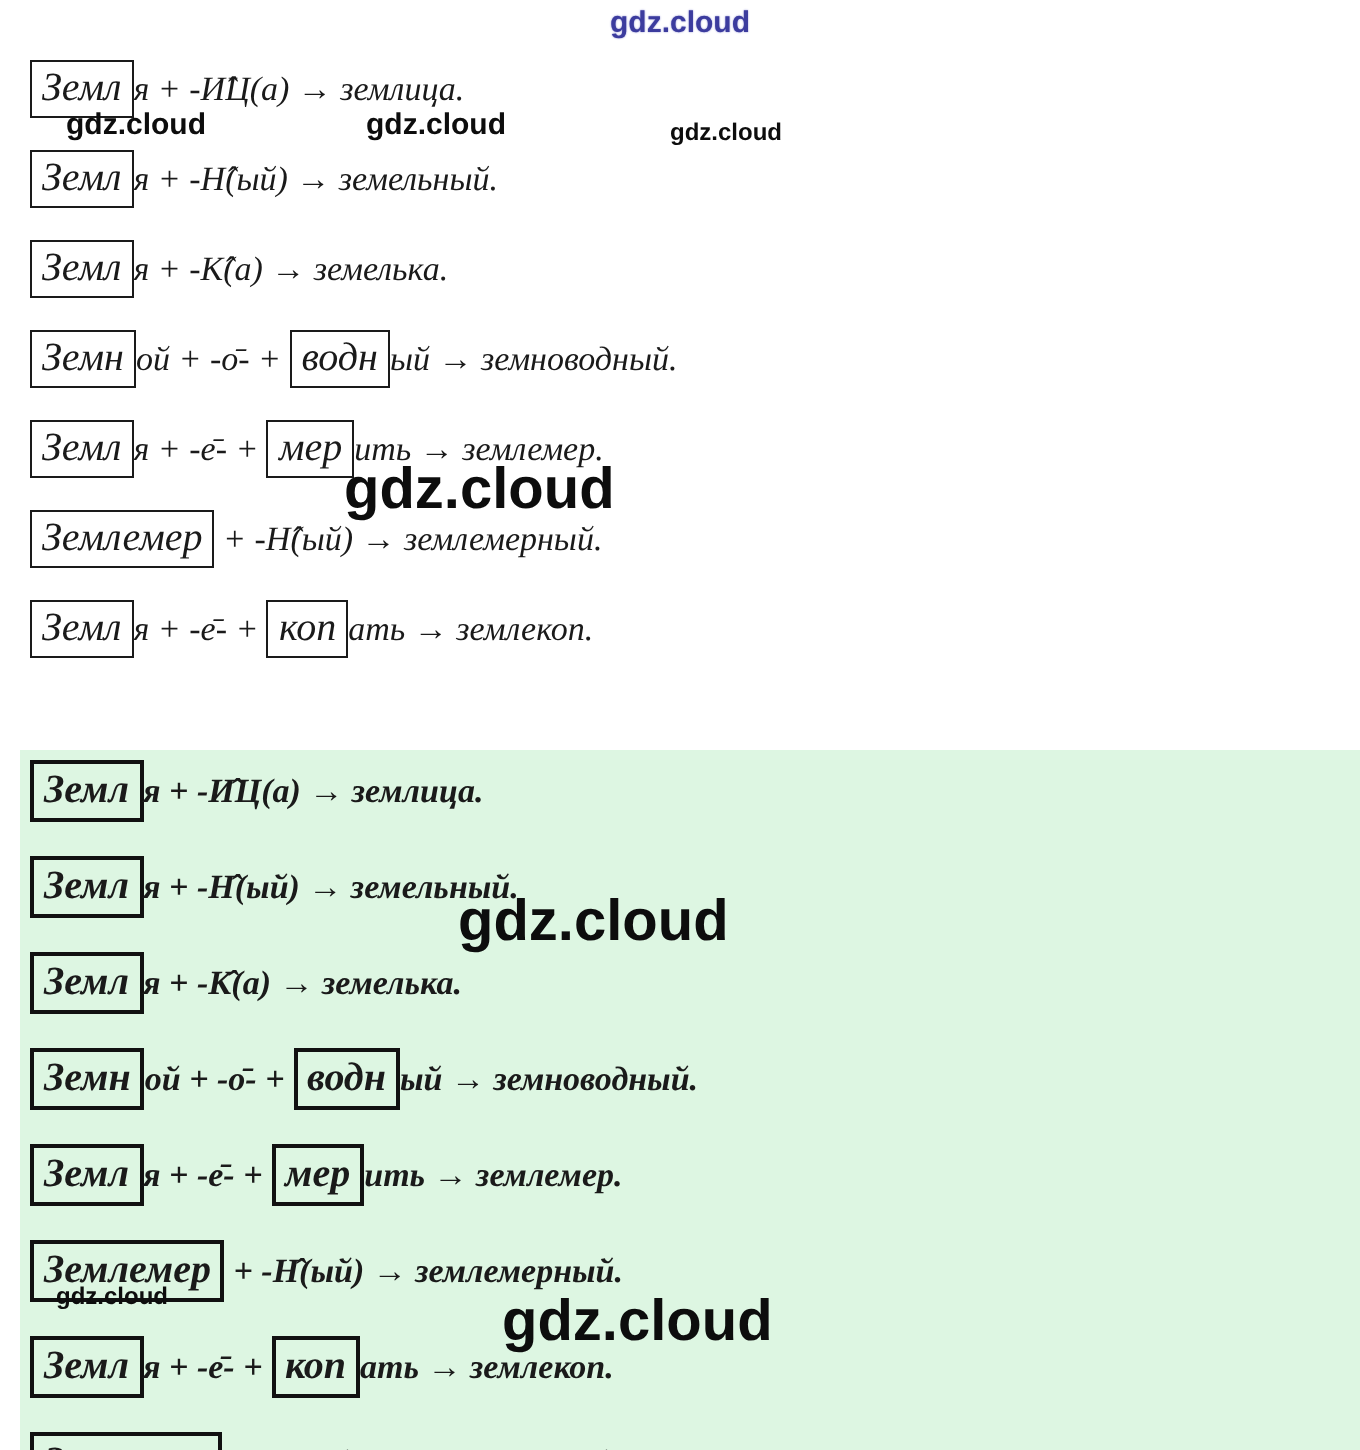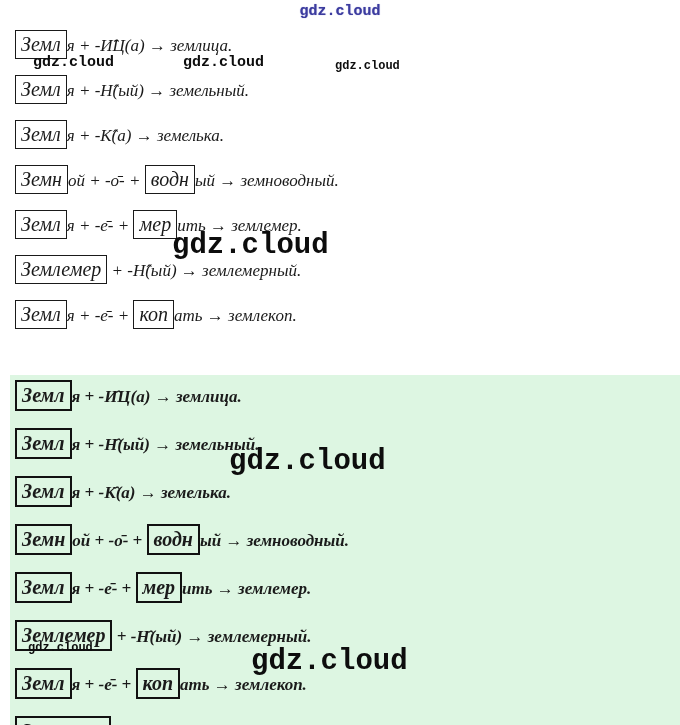--- a/index.html
+++ b/index.html
@@ -25,21 +25,21 @@
     padding: 2px 5px 3px 5px;
     font-size: 20px;
     line-height: 1.1;
     background: transparent;
   }
   .section-green .boxed { border-width: 2px; border-color: #111; }
   .plain { font-size: 17px; }
   .watermark {
     position: absolute;
     z-index: 5;
-    font-family: Liberation Mono, monospace;
+    font-family: Liberation Sans, sans-serif;
     font-weight: bold;
     color: #0d0d0d;
     pointer-events: none;
     white-space: nowrap;
   }
   .wm-top {
     left: 50%;
     transform: translateX(-50%);
     top: 3px;
     font-size: 15px;

